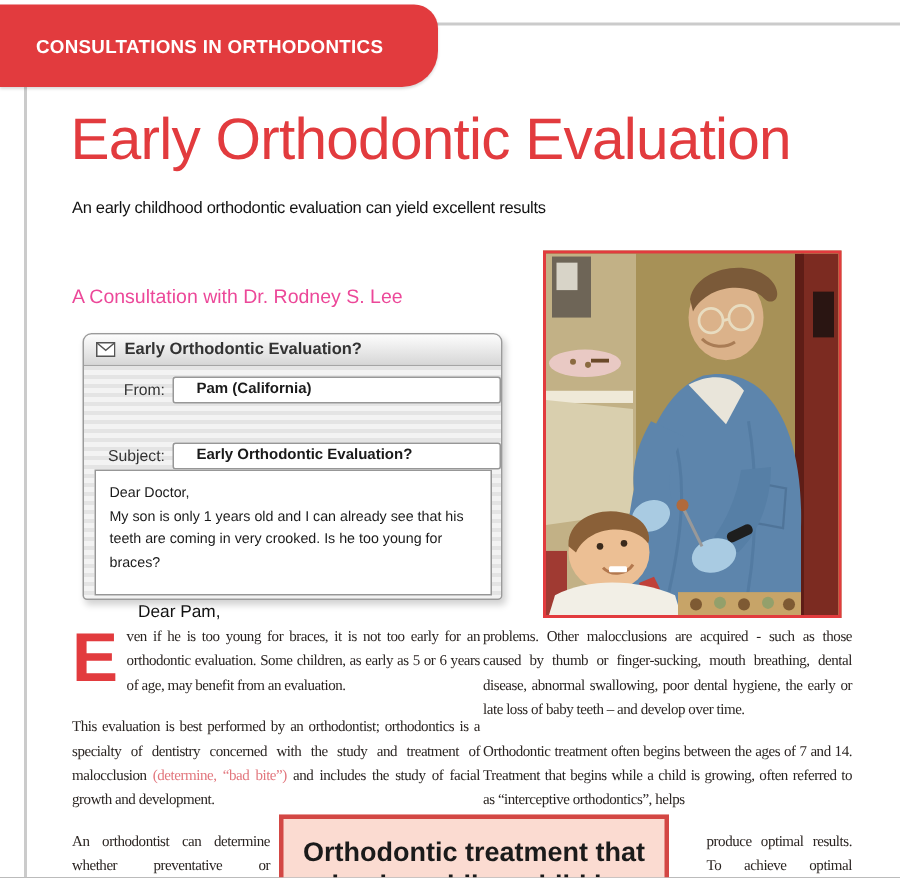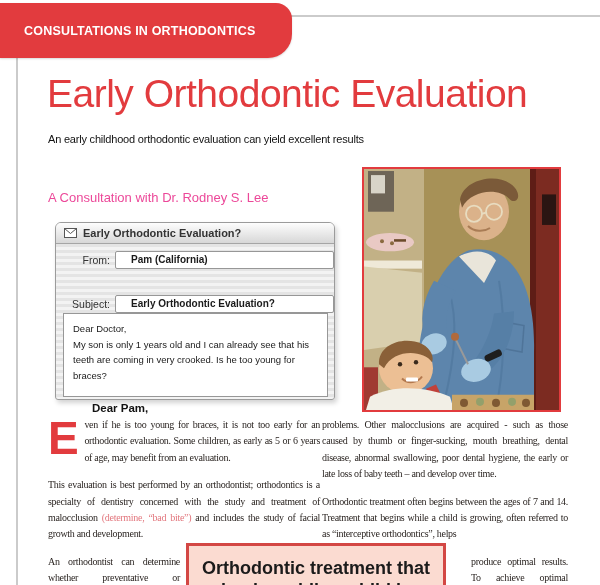--- a/index.html
+++ b/index.html
@@ -46,21 +46,21 @@
     border:1px solid #979797;padding:7px 9px;box-sizing:border-box;font-size:9.5px;font-weight:normal;
     line-height:15.5px;color:#1a1a1a;}
   
   .photo{position:absolute;left:362px;top:167px;width:195px;height:241px;margin:0;
     border:2px solid var(--accent-red);background:#a79157;overflow:hidden;}
   .photo svg{display:block;width:100%;height:100%;}
   
   .col{position:absolute;color:#2b2522;}
   .col-left{left:48px;top:402px;width:272px;}
   .col-right{left:322px;top:417px;width:246px;}
-  .salutation{font-weight:bold;font-size:11.5px;color:#121212;margin:0 0 3px 0;padding-left:44px;}
+  .salutation{font-weight:normal;font-size:11.5px;color:#121212;margin:0 0 3px 0;padding-left:44px;}
   .serif{font-family:"Liberation Serif",serif;font-size:10px;letter-spacing:-.3px;line-height:16.4px;
     text-align:justify;margin:0 0 11px 0;}
   .narrow-left{width:132px;margin-bottom:0;}
   .narrow-right{width:97px;margin-left:auto;margin-bottom:0;}
   .dropcap{float:left;font-family:"Liberation Sans",sans-serif;font-weight:bold;font-size:46px;
     line-height:37px;color:var(--accent-red);margin:3px 6px 0 0;}
   .hl{color:var(--highlight-red);}
   
   .callout{position:absolute;left:186px;top:543px;width:260px;height:80px;background:var(--callout-bg);
     border:3px solid var(--callout-border);box-sizing:border-box;text-align:center;padding-top:11px;

